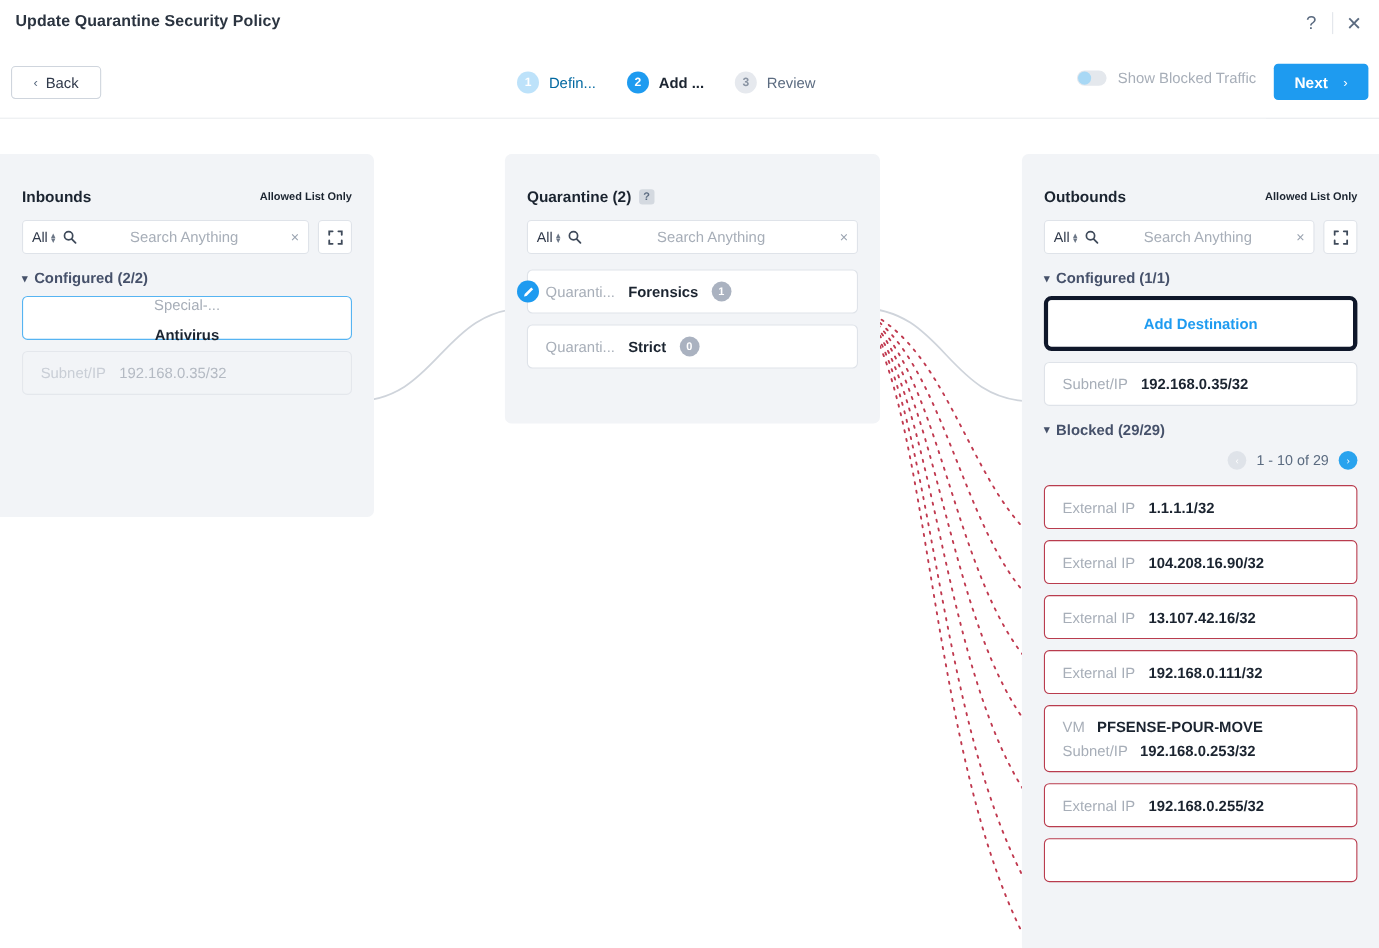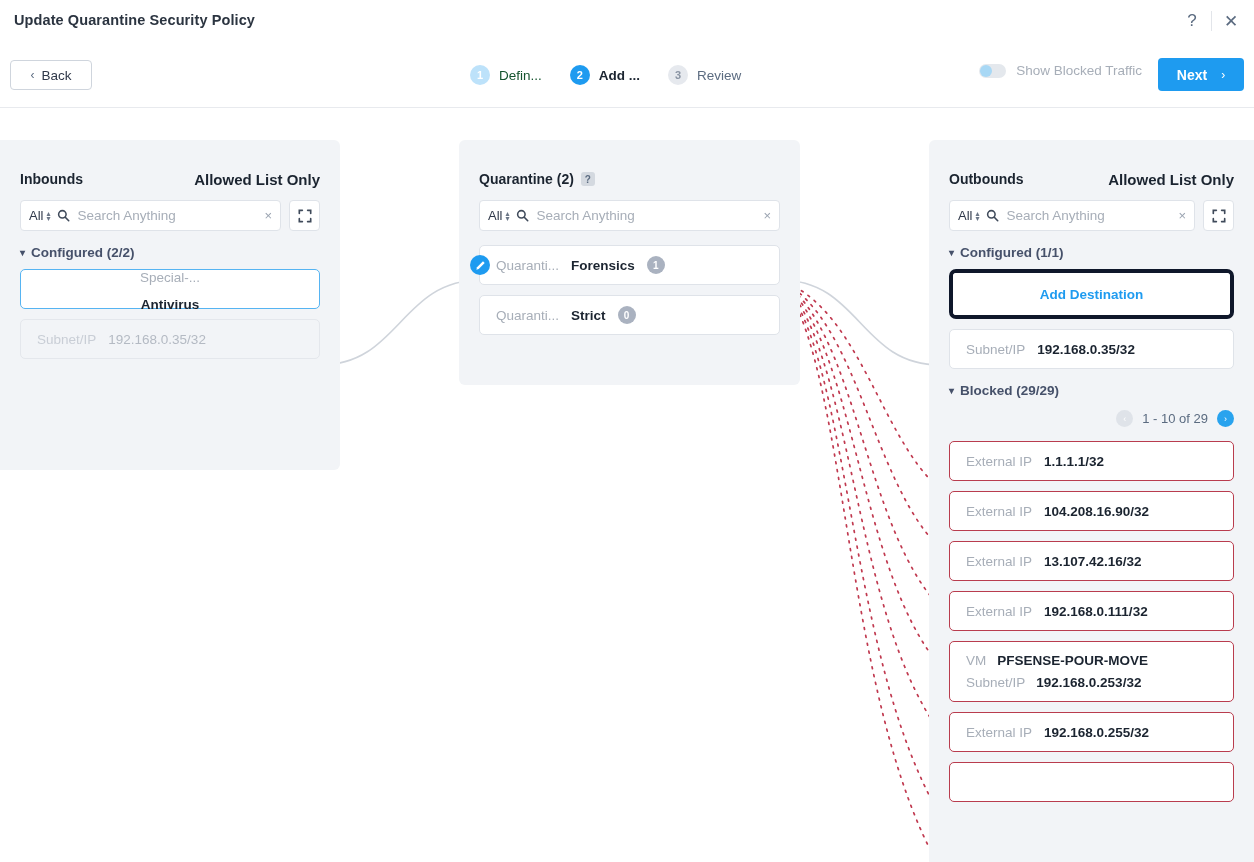--- a/index.html
+++ b/index.html
@@ -46,21 +46,21 @@
   }
   .step { display:flex; align-items:center; gap:9px; margin-right:28px; }
   .step-num {
     width:20px; height:20px; border-radius:50%;
     display:flex; align-items:center; justify-content:center;
     font-size:11px; font-weight:bold; color:#fff;
   }
   .step.done .step-num { background:#bde2fa; color:#ffffff; }
   .step.active .step-num { background:#1e9bf0; color:#ffffff; }
   .step.todo .step-num { background:#e6e9ee; color:#8a94a3; }
-  .step-label { font-size:13.5px; color:#14532d; white-space:nowrap; }
+  .step-label { font-size:13.5px; color:#0369a1; white-space:nowrap; }
   .step.active .step-label { color:#1b2430; font-weight:bold; }
   .step.todo .step-label { color:#5b6b80; }
 
   .toggle-wrap {
     position:absolute; right:112px; top:63px; display:flex; align-items:center; gap:10px;
   }
   .toggle {
     width:27px; height:14px; border-radius:8px; background:#e4e8ed; position:relative; cursor:pointer;
   }
   .toggle .knob {
@@ -90,24 +90,24 @@
   .panel-head {
     display:flex; align-items:center; justify-content:space-between;
     padding:0 20px; height:34px; margin-top:22px;
   }
   .panel-title { font-size:14px; font-weight:bold; color:#1b2430; display:flex; align-items:center; gap:7px; }
   .help-sq {
     width:14px; height:14px; border-radius:3px; background:#d4d9e0; color:#5b6b80;
     font-size:10px; font-weight:bold; display:flex; align-items:center; justify-content:center;
     cursor:pointer;
   }
-  .panel-sub { font-size:15px; font-weight:bold; color:#1b2430; }
-
-  
-  .search-row { display:flex; align-items:center; gap:8px; padding:0 20px; margin-top:4px; }
+  .panel-sub { font-size:10px; font-weight:bold; color:#1b2430; }
+
+  
+  .search-row { display:flex; align-items:center; gap:8px; padding:0 20px; margin-top:4px;text-align:center; }
   .search-box {
     flex:1; height:31px; background:#fff; border:1px solid #dfe3e9; border-radius:4px;
     display:flex; align-items:center; padding:0 8px; gap:7px;
   }
   .sel-all { font-size:13px; color:#30394a; display:flex; align-items:center; gap:3px; cursor:pointer; }
   .sel-caret { display:flex; flex-direction:column; line-height:5px; font-size:8px; color:#6b7686; }
   .mag { color:#4a5costant; }
   .mag svg { display:block; }
   .search-ph { flex:1; font-size:13.5px; color:#a7aeb8; }
   .clear-x { font-size:13px; color:#9aa3b0; cursor:pointer; }

